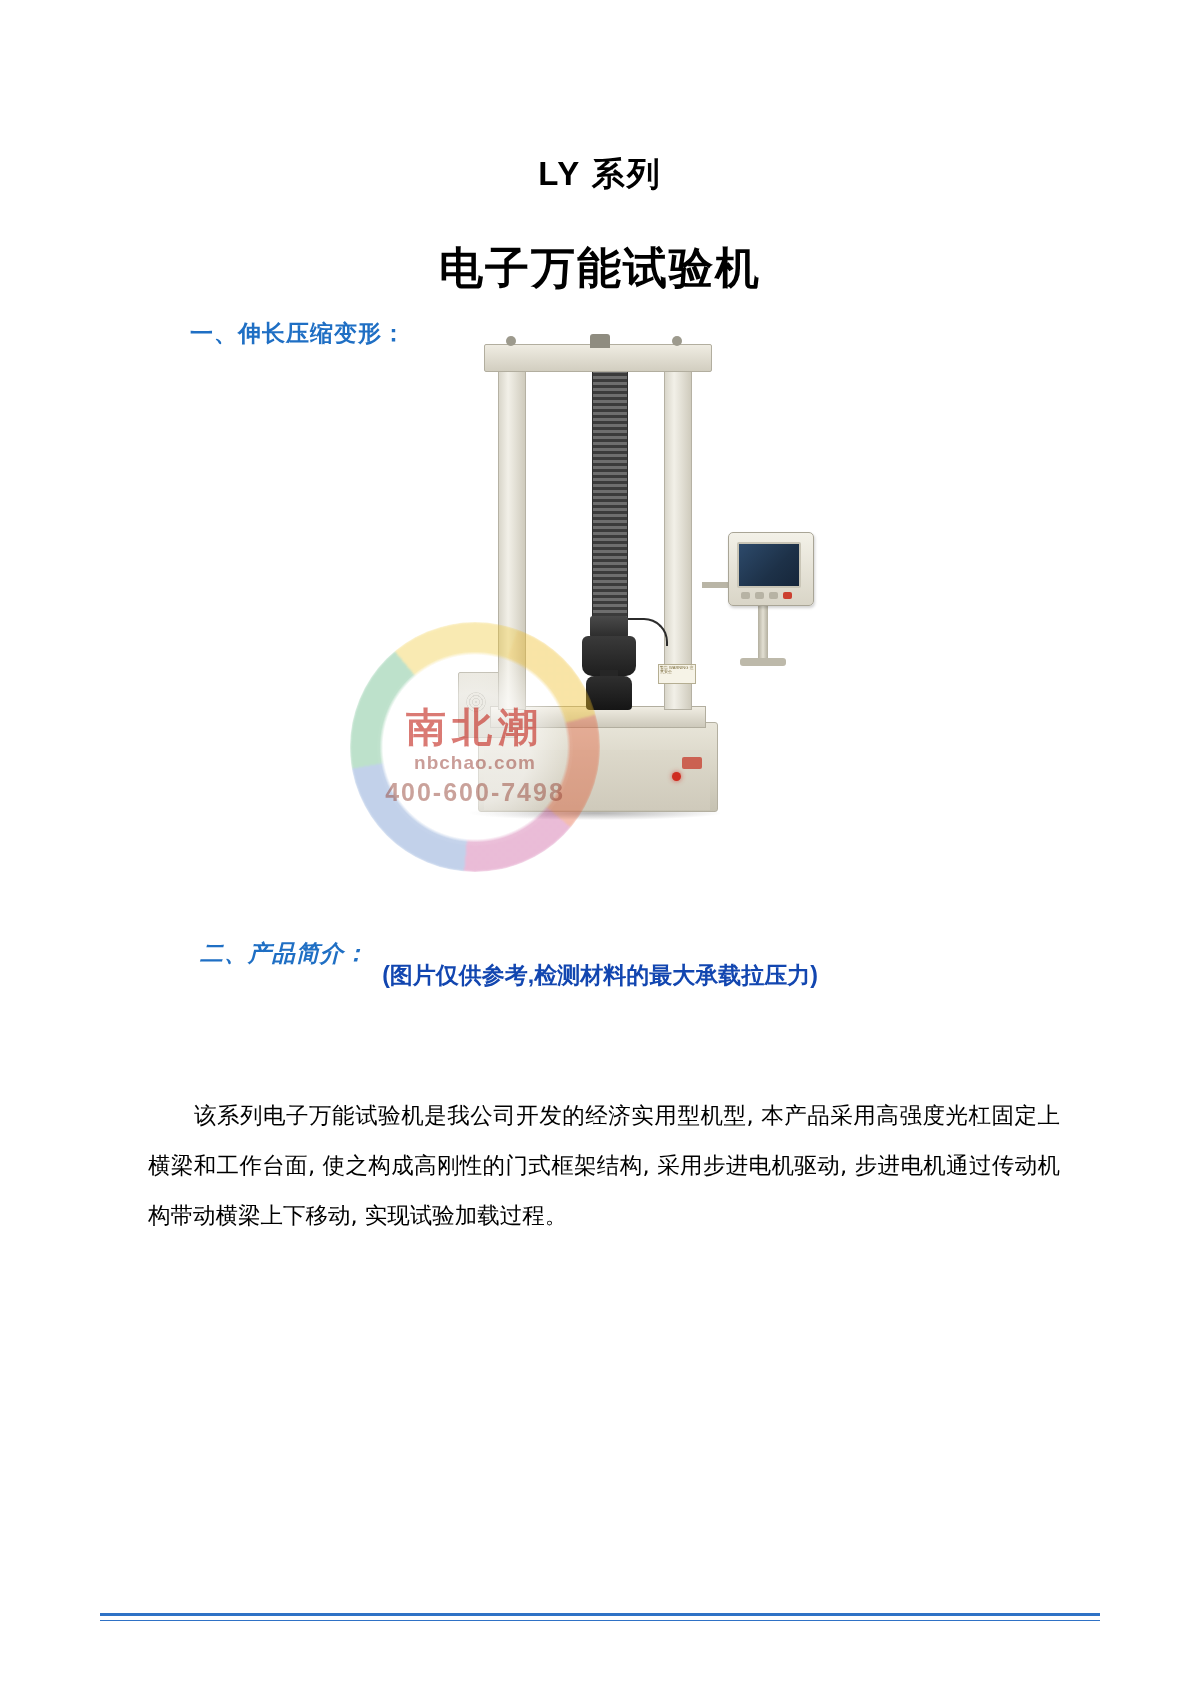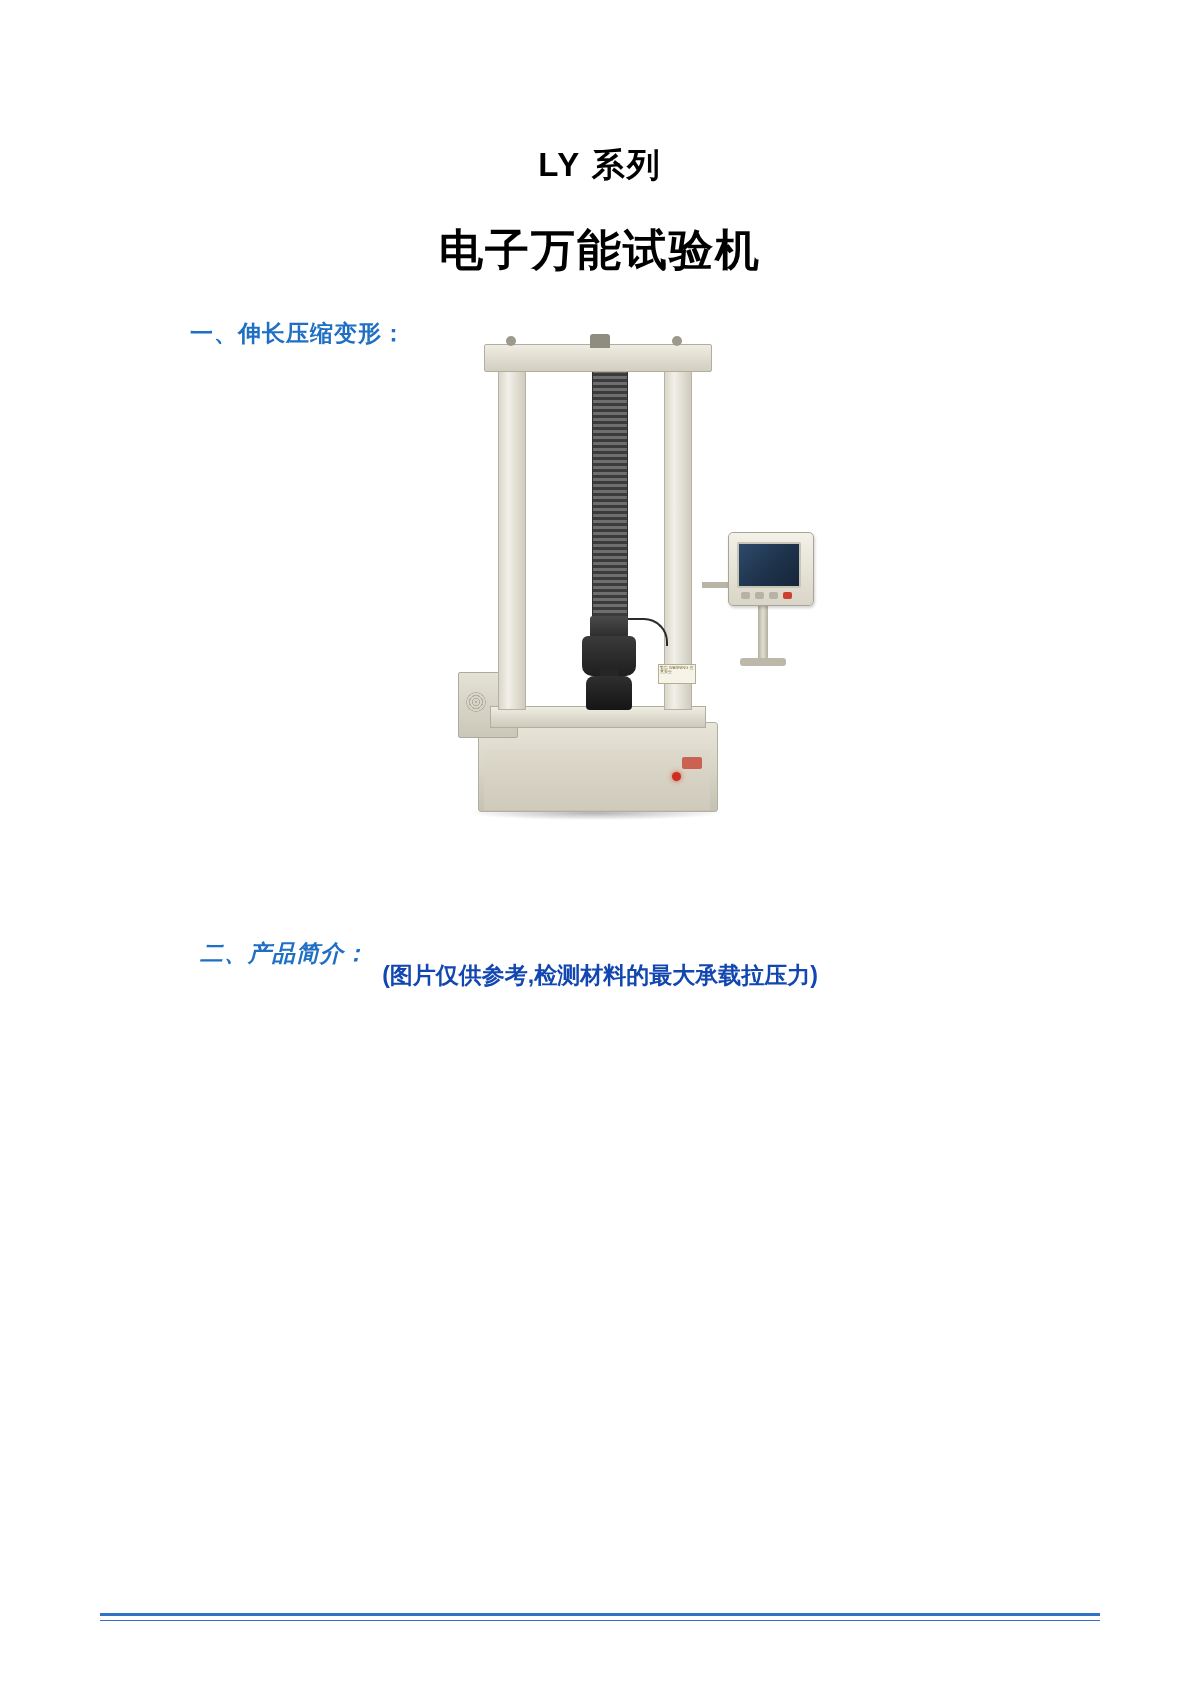--- a/index.html
+++ b/index.html
@@ -20,21 +20,21 @@
     inset: 0;
     padding: 0;
   }
 
   
   .doc-title {
     text-align: center;
     font-weight: bold;
     font-size: 34px;
     letter-spacing: 2px;
-    margin: 3px;
+    margin: 12px;
     color: #000;
   }
   .title-line-1 {
     padding-top: 140px;
     font-size: 33px;
   }
   .title-line-2 {
     padding-top: 30px;
     font-size: 44px;
   }
@@ -521,24 +521,32 @@
       <div class="panel">
         <div class="panel-screen"></div>
         <div class="panel-btn b1"></div>
         <div class="panel-btn b2"></div>
         <div class="panel-btn b3"></div>
         <div class="panel-btn b4"></div>
       </div>
     </div>
   </div>
 
+  <div class="watermark">
+    <div class="wm-ring"></div>
+    <div class="wm-ring2"></div>
+    <div class="wm-text-cn">南北潮</div>
+    <div class="wm-text-url">nbchao.com</div>
+    <div class="wm-text-tel">400-600-7498</div>
+  </div>
 
   <div class="figure-caption">(图片仅供参考,检测材料的最大承载拉压力)</div>
 
   <div id="heading-intro" class="section-heading">二、产品简介：</div>
 
   <div class="body-text">
+    <p>该系列电子万能试验机是我公司开发的经济实用型机型, 本产品采用高强度光杠固定上横梁和工作台面, 使之构成高刚性的门式框架结构, 采用步进电机驱动, 步进电机通过传动机构带动横梁上下移动, 实现试验加载过程。</p>
   </div>
 
   <div class="footer-rule-top"></div>
   <div class="footer-rule-bottom"></div>
 
 </div>
 
 </body></html>

